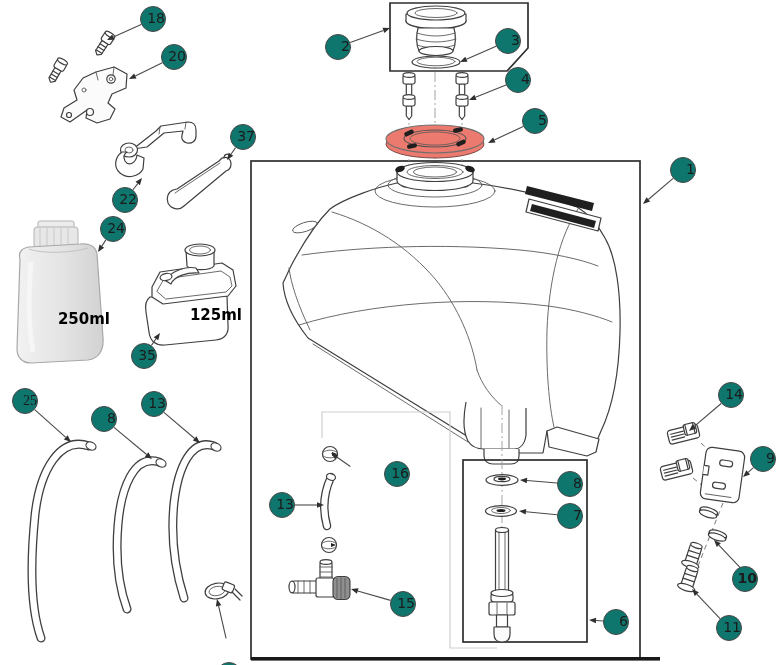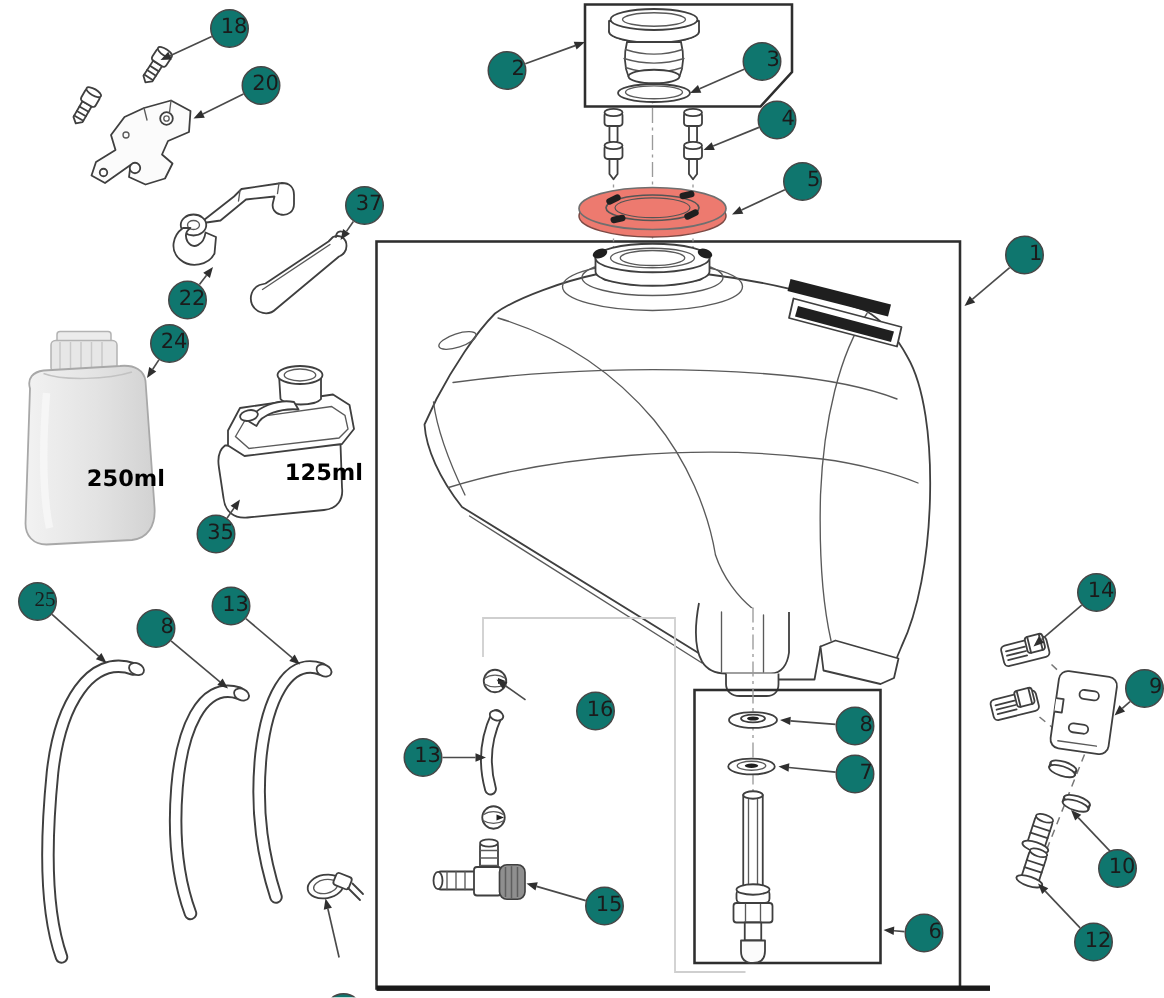--- a/index.html
+++ b/index.html
@@ -375,22 +375,22 @@
 <div id="callouts">
       <div class="callout" style="left: 670px; top: 157px;">1</div>
       <div class="callout" style="left: 325px; top: 34px;">2</div>
       <div class="callout" style="left: 495px; top: 28px;">3</div>
       <div class="callout" style="left: 505px; top: 67px;">4</div>
       <div class="callout" style="left: 522px; top: 108px;">5</div>
       <div class="callout" style="left: 603px; top: 609px;">6</div>
       <div class="callout" style="left: 557px; top: 503px;">7</div>
       <div class="callout" style="left: 557px; top: 471px;">8</div>
       <div class="callout" style="left: 750px; top: 446px;">9</div>
-      <div class="callout" style="left: 732px; top: 566px;">10</div>
-      <div class="callout" style="left: 716px; top: 615px;">12</div>
+      <div class="callout" style="left: 732px; top: 566px; font-weight: bold;">10</div>
+      <div class="callout" style="left: 716px; top: 615px;">11</div>
       <div class="callout" style="left: 718px; top: 382px;">14</div>
       <div class="callout" style="left: 141px; top: 391px;">13</div>
       <div class="callout" style="left: 269px; top: 492px;">13</div>
       <div class="callout" style="left: 91px; top: 406px;">8</div>
       <div class="callout" style="left: 390px; top: 591px;">15</div>
       <div class="callout" style="left: 348px; top: 461px; margin-left: 36px;">16</div>
       <div class="callout" style="left: 216px; top: 662px;">17</div>
       <div class="callout" style="left: 140px; top: 6px;">18</div>
       <div class="callout" style="left: 161px; top: 44px;">20</div>
       <div class="callout" style="left: 230px; top: 124px;">37</div>

